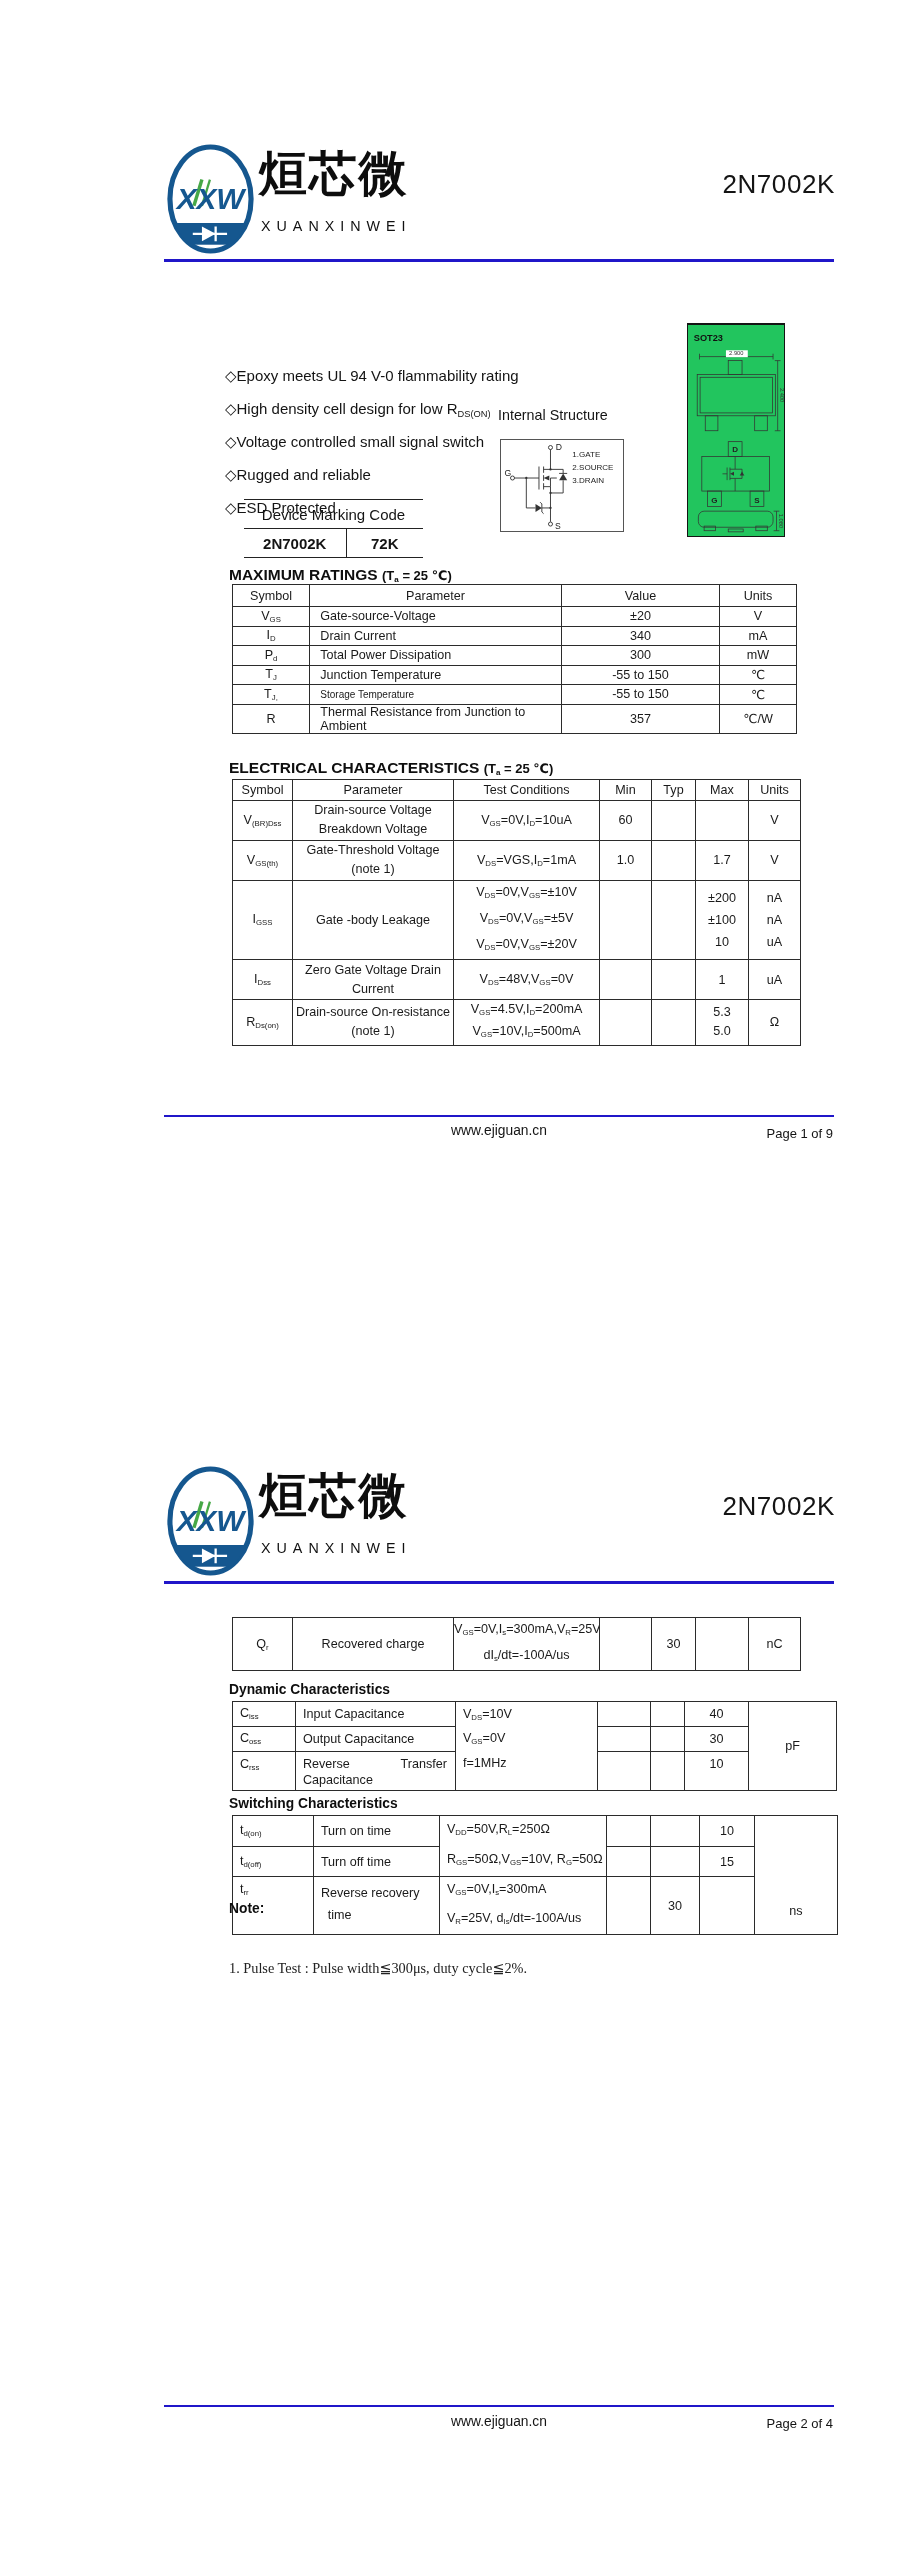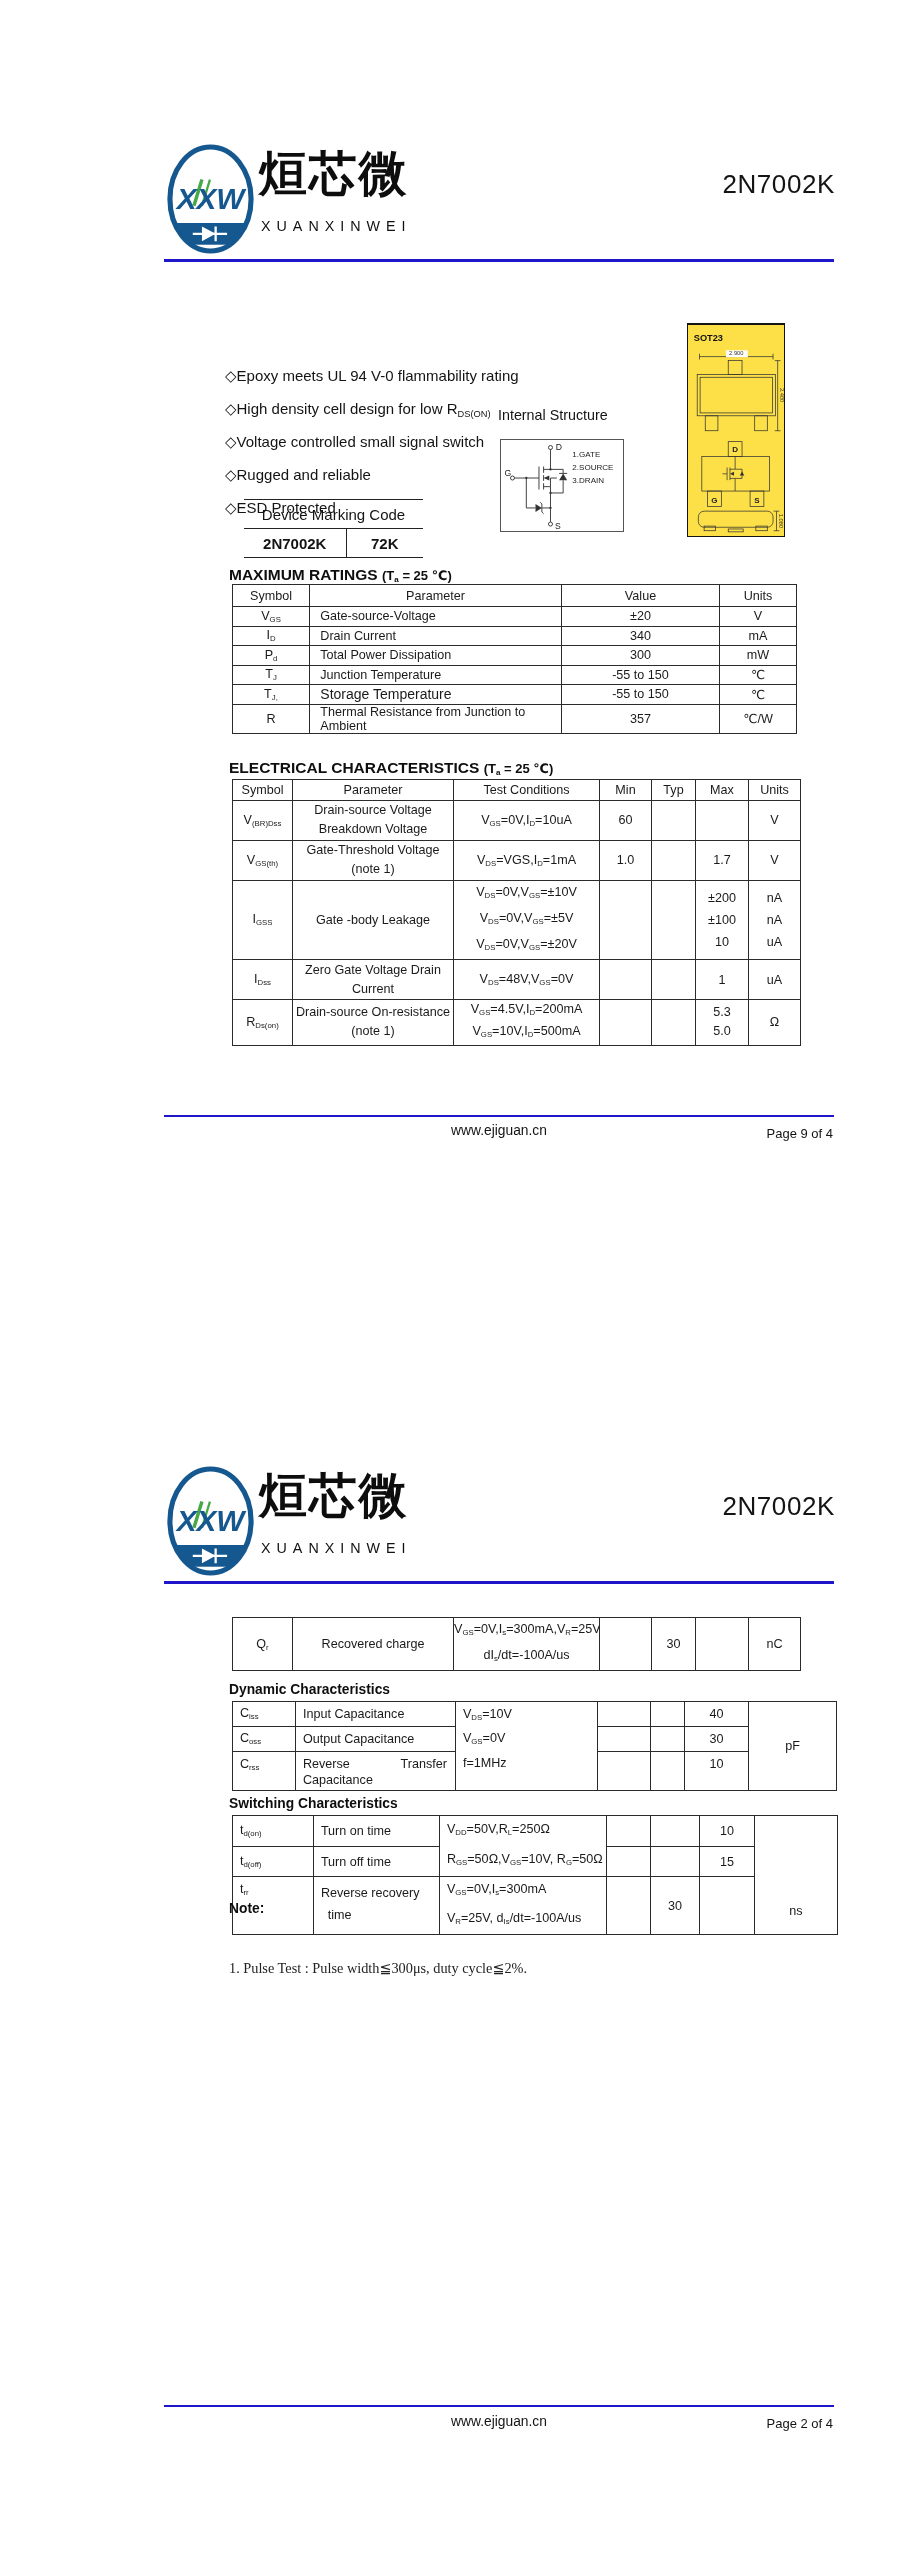--- a/index.html
+++ b/index.html
@@ -15,21 +15,21 @@
   .blue-rule{left:164px;width:670px;height:2.9px;background:#2016c9;}
   
   .features{list-style:none;margin:0;padding:0;}
   .features li{height:33px;font-size:15px;color:#141414;}
   
   .h1{font-size:15.5px;font-weight:bold;color:#0e0e0e;}
   .h1 .cond{font-size:13px;}
   .h2{font-size:13.8px;font-weight:bold;color:#0e0e0e;}
   
   .is-box{border:1.1px solid #555;background:#fff;}
-  .pkg-box{border:1.1px solid #141414;border-top:2.9px solid #141414;background:#fde047;}
+  .pkg-box{border:1.1px solid #141414;border-top:2.9px solid #141414;background:#22c55e;}
   
   table.t{border-collapse:collapse;table-layout:fixed;width:100%;font-size:12.6px;color:#1a1a1a;}
   table.t th,table.t td{border:0.9px solid #2b2b2b;text-align:center;vertical-align:middle;
     padding:0;font-weight:normal;overflow:hidden;}
   table.t{border:1.1px solid #2b2b2b;}
   .left{text-align:left !important;padding-left:10.3px !important;}
   .pl{text-align:left !important;padding-left:6.9px !important;}
   .l{line-height:19px;}
   .l38{line-height:22px;}
   .l40{line-height:23px;}
@@ -249,21 +249,21 @@
           <td>mW</td>
         </tr>
         <tr style="height:19.5px">
           <td>T<sub>J</sub></td>
           <td class="left">Junction Temperature</td>
           <td>-55 to 150</td>
           <td>℃</td>
         </tr>
         <tr style="height:19.5px">
           <td>T<sub>J,</sub></td>
-          <td class="left" style="font-size:14px">Storage Temperature</td>
+          <td class="left" style="font-size:10px">Storage Temperature</td>
           <td>-55 to 150</td>
           <td>℃</td>
         </tr>
         <tr style="height:19.5px">
           <td>R</td>
           <td class="left">Thermal Resistance from Junction to Ambient</td>
           <td>357</td>
           <td>℃/W</td>
         </tr>
       </tbody>
@@ -369,21 +369,21 @@
             <div class="l">5.0</div>
           </td>
           <td>Ω</td>
         </tr>
       </tbody>
         </table>
     </div>
 
     <div class="abs blue-rule" style="top:1115px;height:2.3px;"></div>
     <div class="abs footer-site" style="top:1123px;">www.ejiguan.cn</div>
-    <div class="abs footer-page" style="top:1126px;">Page 9 of 4</div>
+    <div class="abs footer-page" style="top:1126px;">Page 1 of 9</div>
   </section>
 
   <section class="page" style="top:1320px;height:1256px;">
 
     <div class="abs" style="left:165px;top:145px;width:91px;height:112px;">
       <svg width="91" height="112" viewBox="0 0 158 196">
         <defs>
             <clipPath id="lc2">
               <ellipse cx="79" cy="98" rx="71" ry="91"></ellipse>
             </clipPath>

